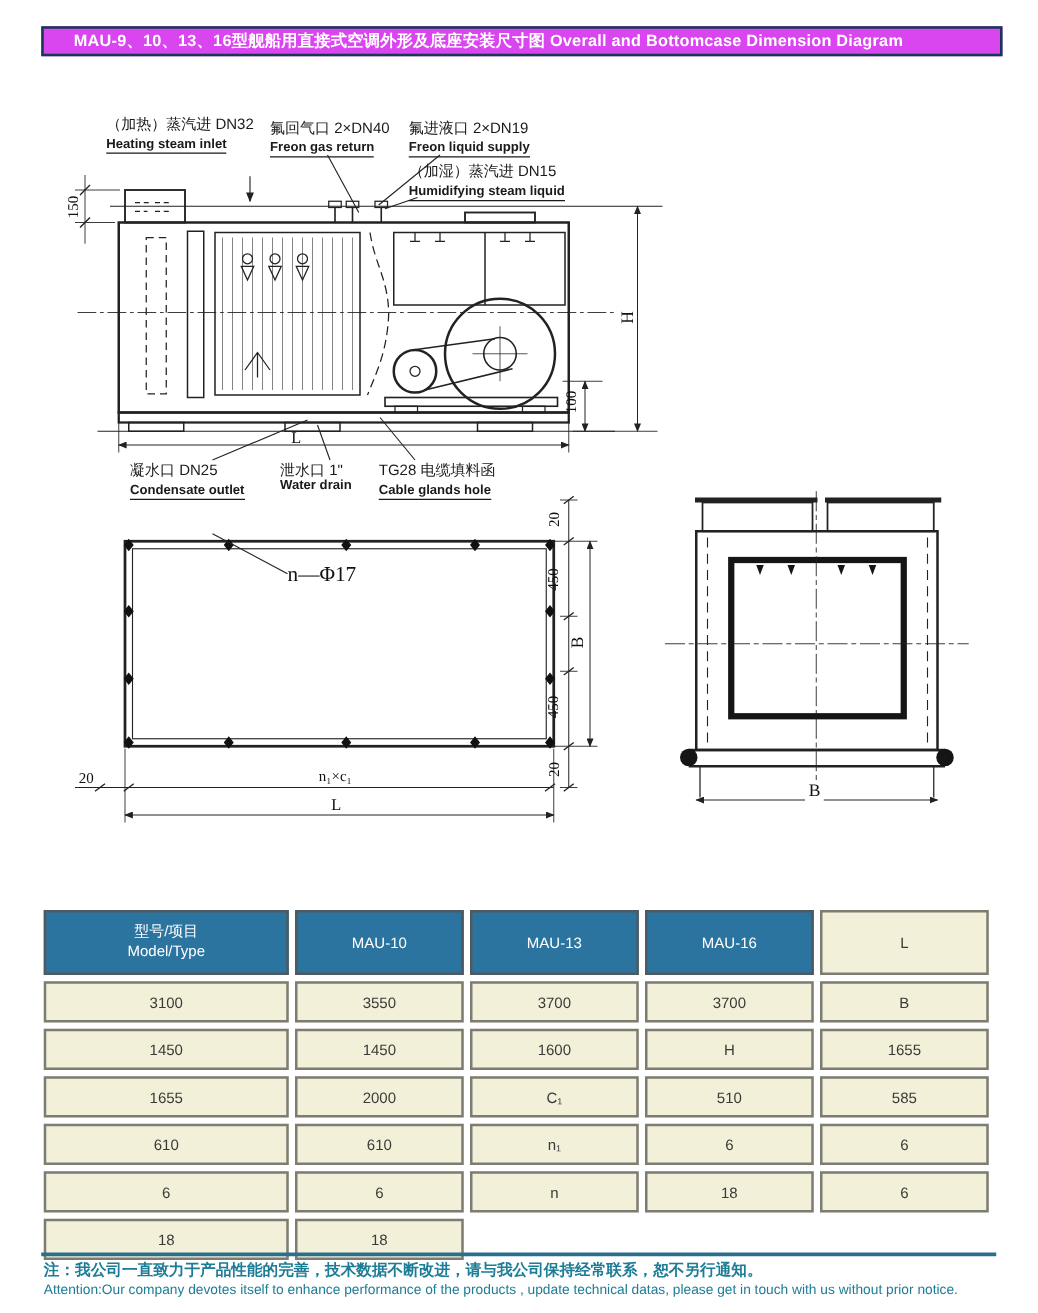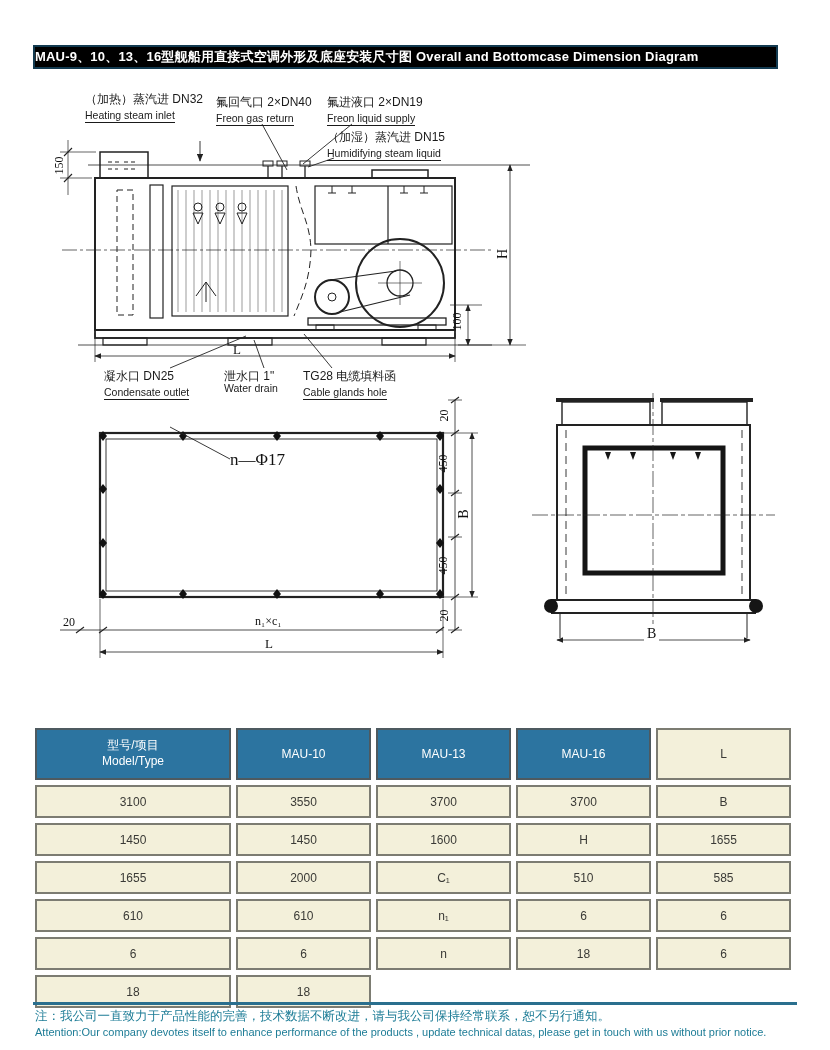--- a/index.html
+++ b/index.html
@@ -1,43 +1,43 @@
 <!DOCTYPE html>
 <html><head>
 <meta charset="utf-8">
 <style>
   html,body{margin:0;padding:0;background:#fff;width:830px;height:1050px;overflow:hidden;
             font-family:"Liberation Sans","DejaVu Sans",sans-serif;}
   .page{position:relative;width:830px;height:1050px;background:#ffffff;}
   
   .title-bar{position:absolute;left:33px;top:21px;width:741px;height:20px;
-             background:#000000;border:2px solid #123a50;color:#fff;
-             font-size:13px;font-weight:bold;line-height:20px;padding-left:0;
-             white-space:nowrap;overflow:hidden;letter-spacing:.2px;margin-top:24px;}
+             background:#d946ef;border:2px solid #123a50;color:#fff;
+             font-size:13px;font-weight:bold;line-height:20px;padding-left:24px;
+             white-space:nowrap;overflow:hidden;letter-spacing:.2px;}
   
   .draw-svg{position:absolute;left:0;top:0;}
   
   .lbl{position:absolute;color:#1a1a1a;line-height:1.05;white-space:nowrap;}
   .lbl .cn{font-size:12px;font-weight:normal;}
-  .lbl .en{font-size:10.5px;font-weight:normal;}
+  .lbl .en{font-size:10.5px;font-weight:bold;}
   .lbl .u{border-bottom:1px solid #1a1a1a;padding-bottom:1px;display:inline-block;}
   .dim,.vdim{position:absolute;font-family:"Liberation Serif","DejaVu Serif",serif;
              font-size:12px;color:#111;white-space:nowrap;}
   .vdim{transform:rotate(-90deg);transform-origin:center;}
   
   .dim-table{position:absolute;left:35px;top:728px;width:756px;display:grid;
              grid-template-columns:196px 135px 135px 135px 135px;
              grid-template-rows:52px repeat(6,33px);gap:5px;border-radius:24px;}
   .cell{border:2px solid #7c7c72;background:#f3f0da;display:flex;flex-direction:column;
         align-items:center;justify-content:center;font-size:12px;color:#3a3a36;}
   .cell.head{background:#2c74a0;border-color:#4e5a60;color:#ffffff;}
   .cell.head .h1,.cell.head .h2{line-height:1.3;}
   
   .note-rule{position:absolute;left:33px;top:1002px;width:764px;height:3px;background:#2a6f8e;}
-  .note-cn{position:absolute;left:35px;top:1008px;font-size:12.5px;font-weight:normal;
+  .note-cn{position:absolute;left:35px;top:1008px;font-size:12.5px;font-weight:bold;
            color:#1d7c96;white-space:nowrap;}
   .note-en{position:absolute;left:35px;top:1026px;font-size:11px;color:#1d7c96;
            white-space:nowrap;width:795px;overflow:hidden;}
 </style>
 </head>
 <body>
 
 <div class="page">
 
   <div class="title-bar">MAU-9、10、13、16型舰船用直接式空调外形及底座安装尺寸图 Overall and Bottomcase Dimension Diagram</div>

